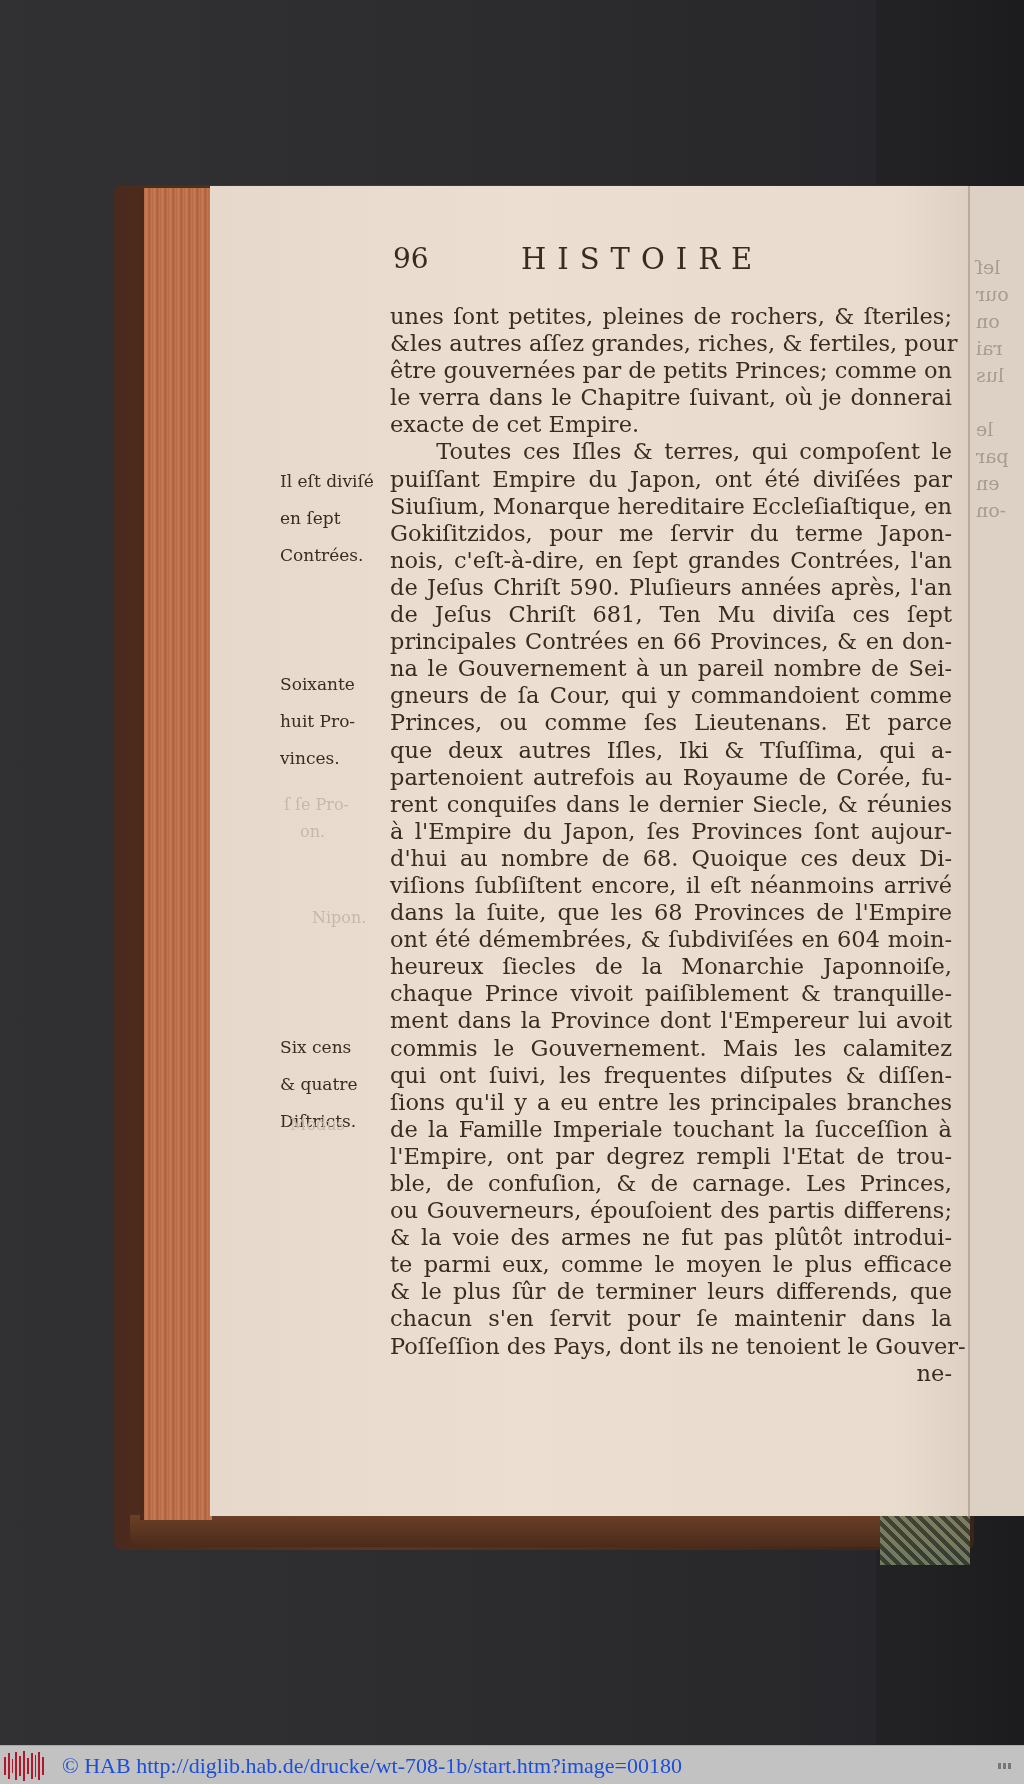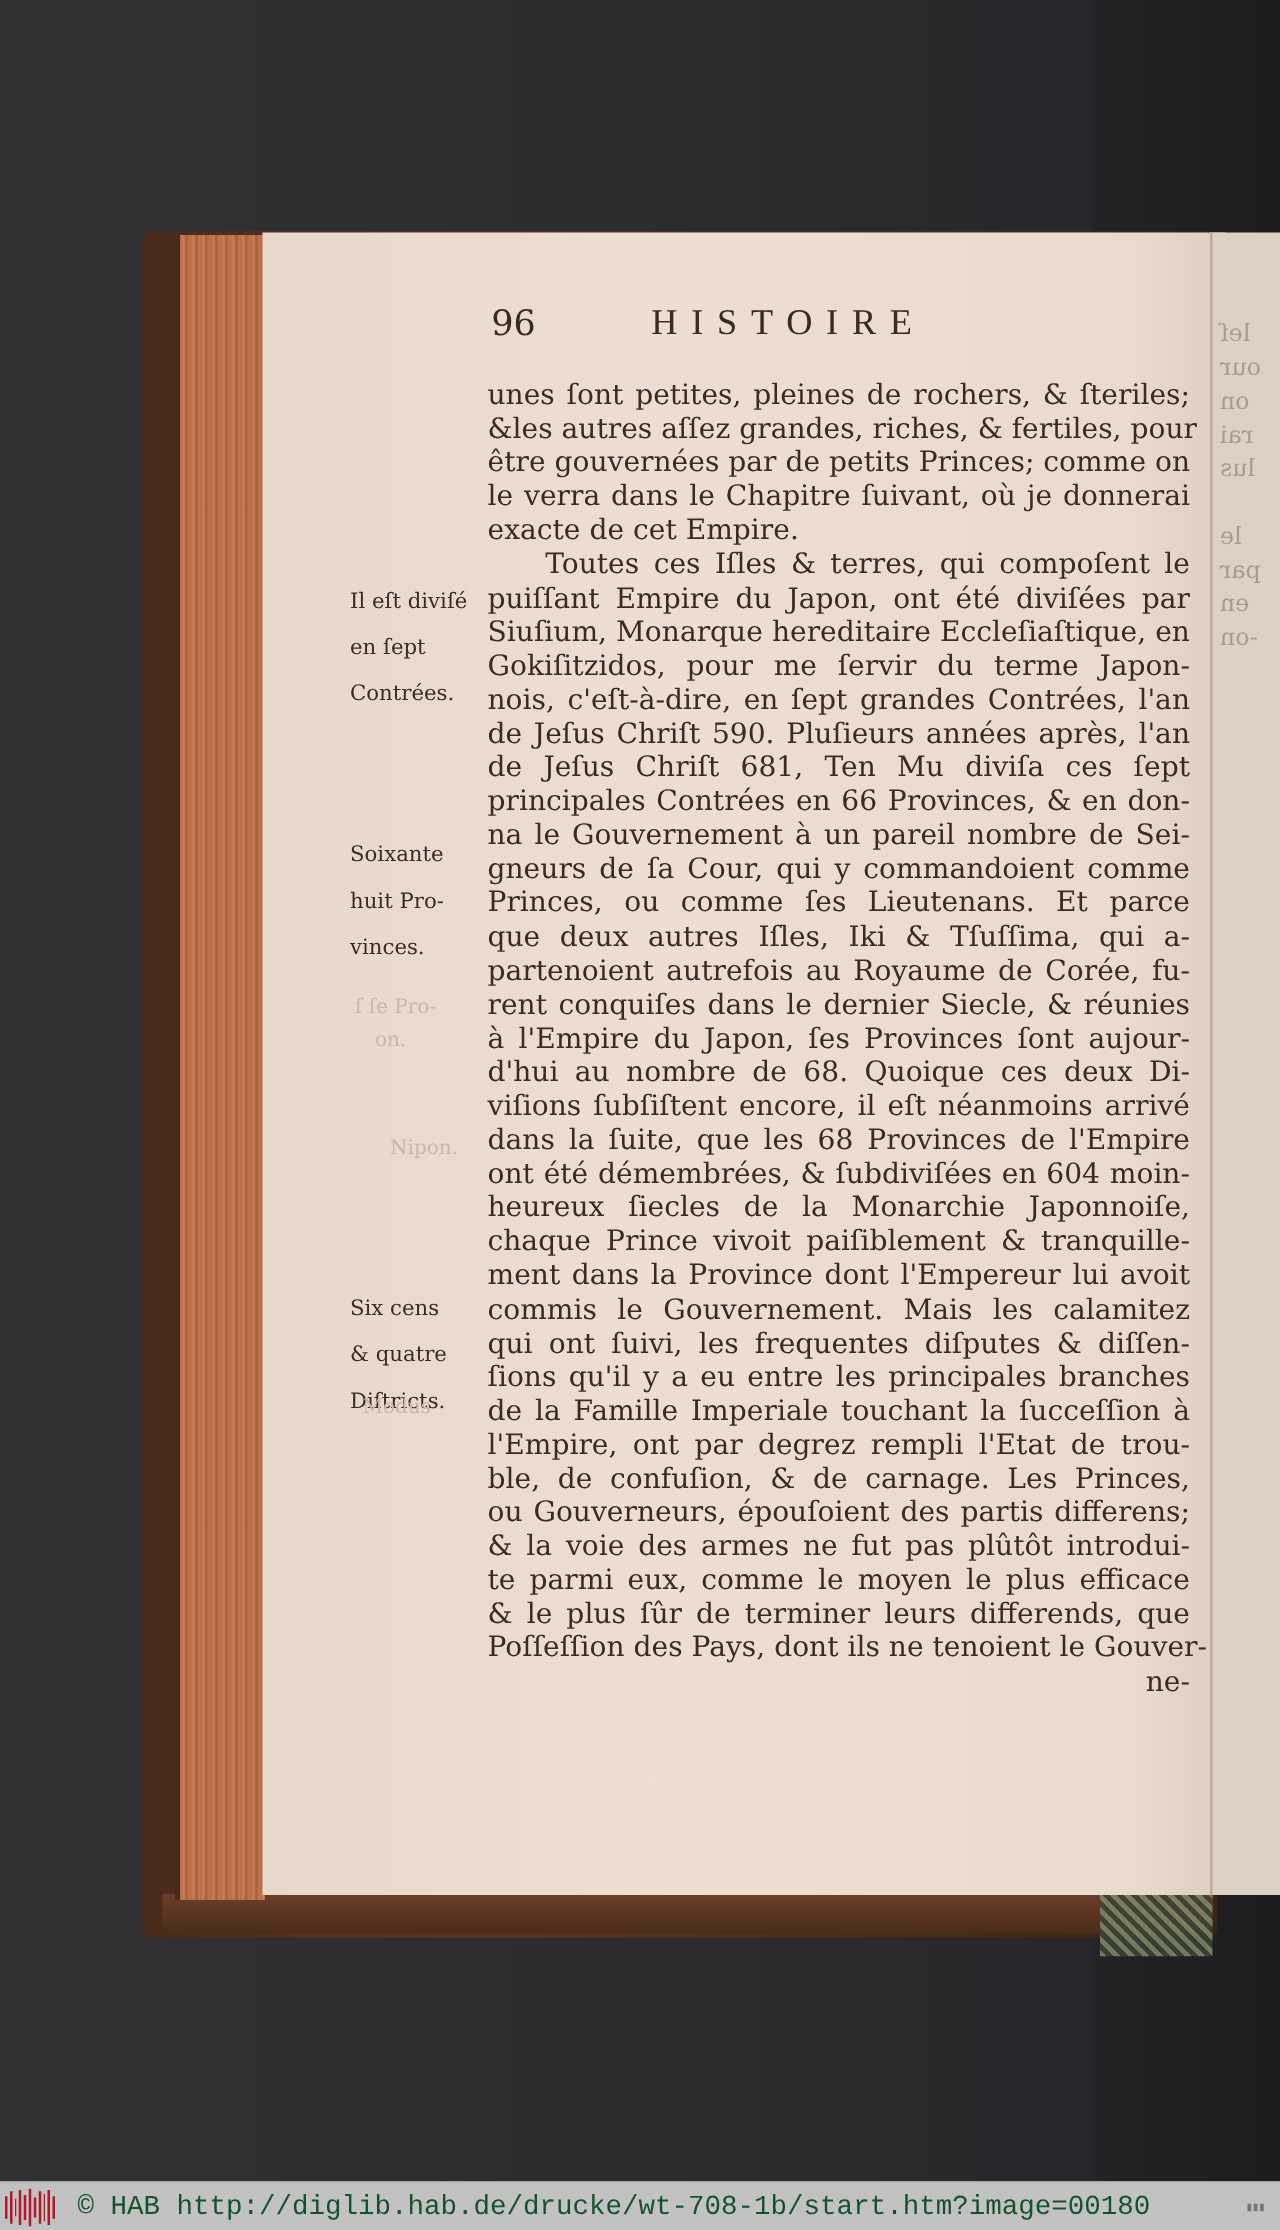--- a/index.html
+++ b/index.html
@@ -51,21 +51,21 @@
     position: absolute; left: 6px; font-size: 19px; color: #a89c92;
     transform: scaleX(-1); white-space: nowrap;
   }
   .running-head {
     position: absolute; left: 393px; top: 242px; width: 430px; height: 40px;
   }
   .page-number {
     position: absolute; left: 0; top: 0; font-size: 28px; color: #3a2a20;
   }
   .head-title {
-    position: absolute; left: 128px; top: 0; font-size: 29px; letter-spacing: 11px; color: #3a2a20; font-family: Liberation Serif, serif;
+    position: absolute; left: 128px; top: 0; font-size: 29px; letter-spacing: 11px; color: #3a2a20;
   }
   .body-text {
     position: absolute; left: 390px; top: 303px; width: 562px;
     font-size: 22.5px; line-height: 27.1px; color: #3b2b20;
     text-align: justify; text-align-last: justify;
   }
   .body-text .line { display: block; height: 27.1px; white-space: nowrap; overflow: visible; }
   .body-text .line.last { text-align: right; text-align-last: right; }
   .margin-note {
     position: absolute; left: 280px; width: 102px;
@@ -82,21 +82,21 @@
   }
   .footer-logo {
     position: absolute; left: 4px; top: 5px; width: 40px; height: 30px;
     display: flex; align-items: center; gap: 2px;
   }
   .footer-logo i {
     display: block; width: 2px; background: #b2182b;
   }
   .footer-text {
     position: absolute; left: 62px; top: 7px;
-    font-family: Liberation Mono, monospace; font-size: 22px; color: #14532d;
+    font-family: Liberation Serif, serif; font-size: 22px; color: #1d4ed8;
     white-space: nowrap;
   }
   .footer-mark {
     position: absolute; left: 998px; top: 17px; width: 14px; height: 6px;
     display: flex; gap: 2px;
   }
   .footer-mark i { display: block; width: 3px; height: 6px; background: #777; }
 </style>
 </head>
 <body>
@@ -180,20 +180,21 @@
   <span class="line">commis le Gouvernement. Mais les calamitez</span>
   <span class="line">qui ont ſuivi, les frequentes diſputes &amp; diſſen-</span>
   <span class="line">ſions qu'il y a eu entre les principales branches</span>
   <span class="line">de la Famille Imperiale touchant la ſucceſſion à</span>
   <span class="line">l'Empire, ont par degrez rempli l'Etat de trou-</span>
   <span class="line">ble, de confuſion, &amp; de carnage. Les Princes,</span>
   <span class="line">ou Gouverneurs, épouſoient des partis differens;</span>
   <span class="line">&amp; la voie des armes ne fut pas plûtôt introdui-</span>
   <span class="line">te parmi eux, comme le moyen le plus efficace</span>
   <span class="line">&amp; le plus ſûr de terminer leurs differends, que</span>
+  <span class="line">chacun s'en ſervit pour ſe maintenir dans la</span>
   <span class="line">Poſſeſſion des Pays, dont ils ne tenoient le Gouver-</span>
   <span class="line last">ne-</span>
 </div>
 
 <div class="footer-bar">
   <div class="footer-logo">
     <i style="height:18px"></i>
       <i style="height:26px"></i>
       <i style="height:14px"></i>
       <i style="height:28px"></i>

